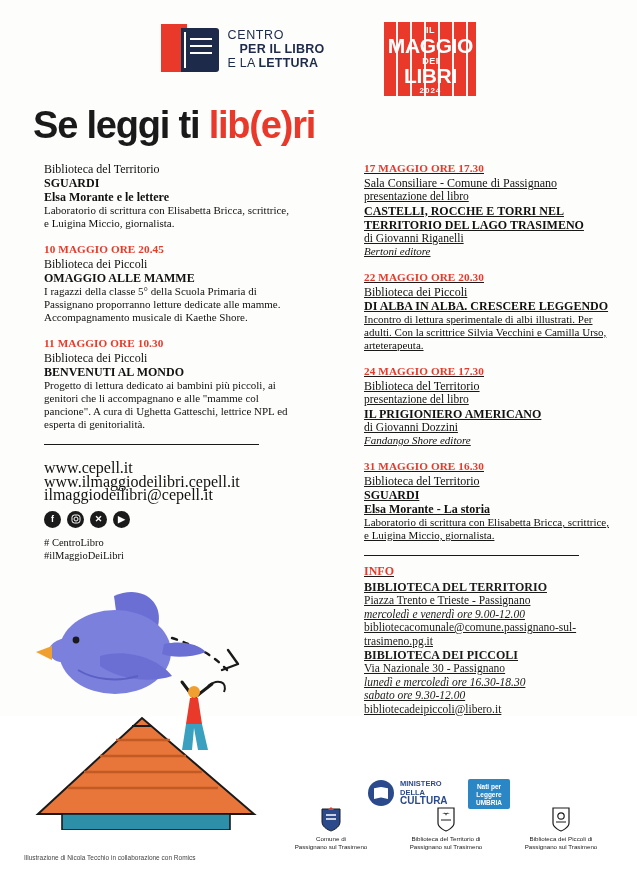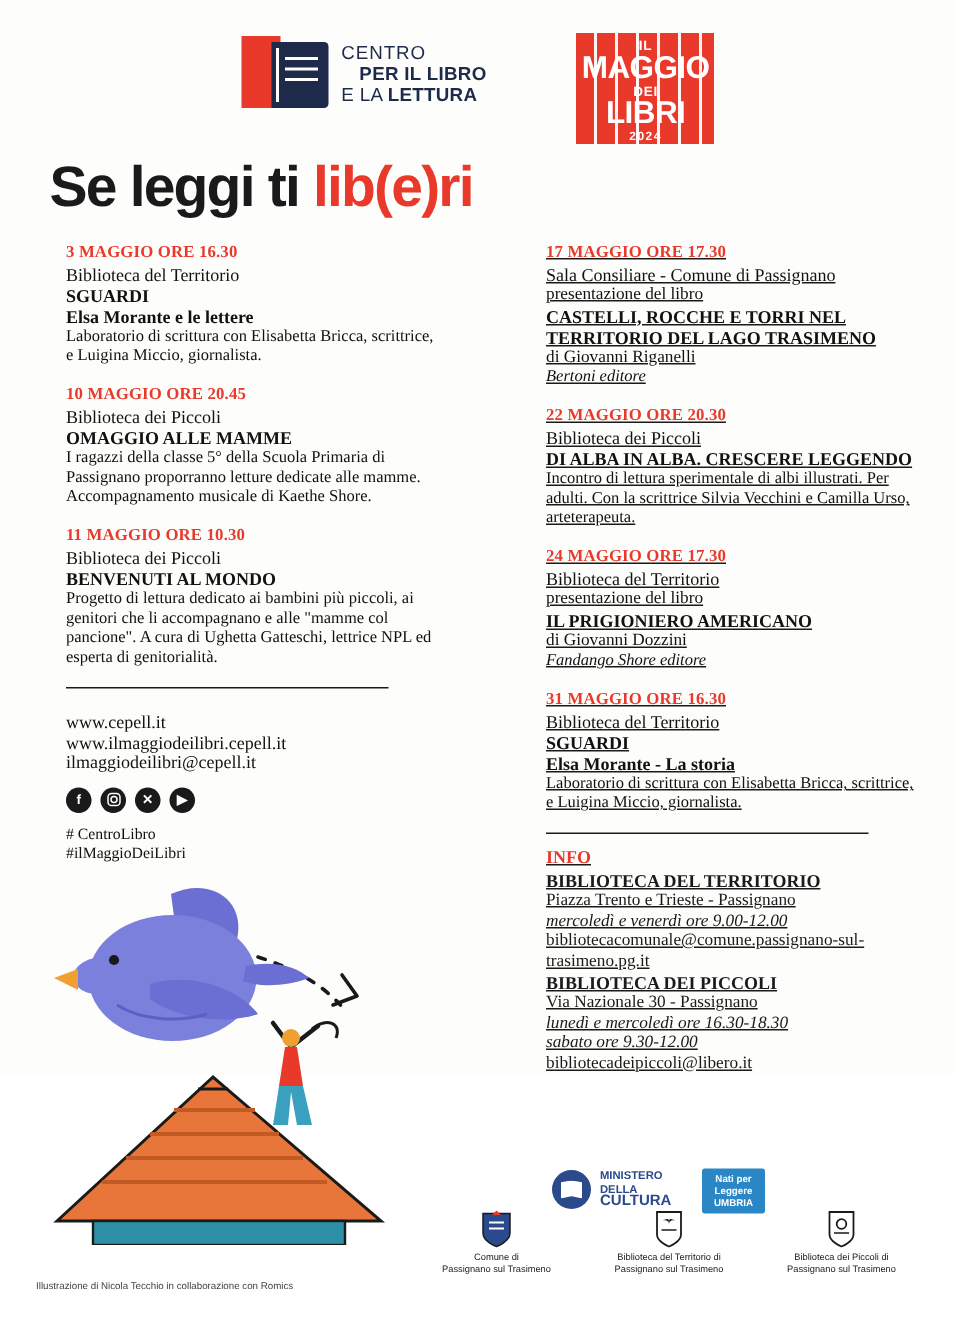--- a/index.html
+++ b/index.html
@@ -232,21 +232,21 @@
   }
   .rule-right {
     border: none;
     border-top: 1.2px solid #1a1a1a;
     width: 215px;
     margin: 10px 0 8px 0;
   }
 
   
   .contacts {
-    font-size: 12px;
+    font-size: 16px;
     line-height: 13.5px;
     color: #111;
     margin-top: 16px;
   }
   .social-row {
     display: flex;
     gap: 6px;
     margin: 9px 0 8px 0;
   }
   .social {
@@ -418,21 +418,20 @@
     </div>
   </div>
 
   <div class="title">
     <span>Se leggi ti </span><span class="accent">lib(e)ri</span>
   </div>
 
   <div class="col col-left">
 
     <div class="entry">
-      <div class="entry-date">3 MAGGIO ORE 16.30</div>
       <div class="entry-venue">Biblioteca del Territorio</div>
       <div class="entry-title">SGUARDI</div>
       <div class="entry-sub">Elsa Morante e le lettere</div>
       <div class="entry-note">Laboratorio di scrittura con Elisabetta Bricca, scrittrice, e Luigina Miccio, giornalista.</div>
     </div>
 
     <div class="entry">
       <div class="entry-date">10 MAGGIO ORE 20.45</div>
       <div class="entry-venue">Biblioteca dei Piccoli</div>
       <div class="entry-title">OMAGGIO ALLE MAMME</div>

